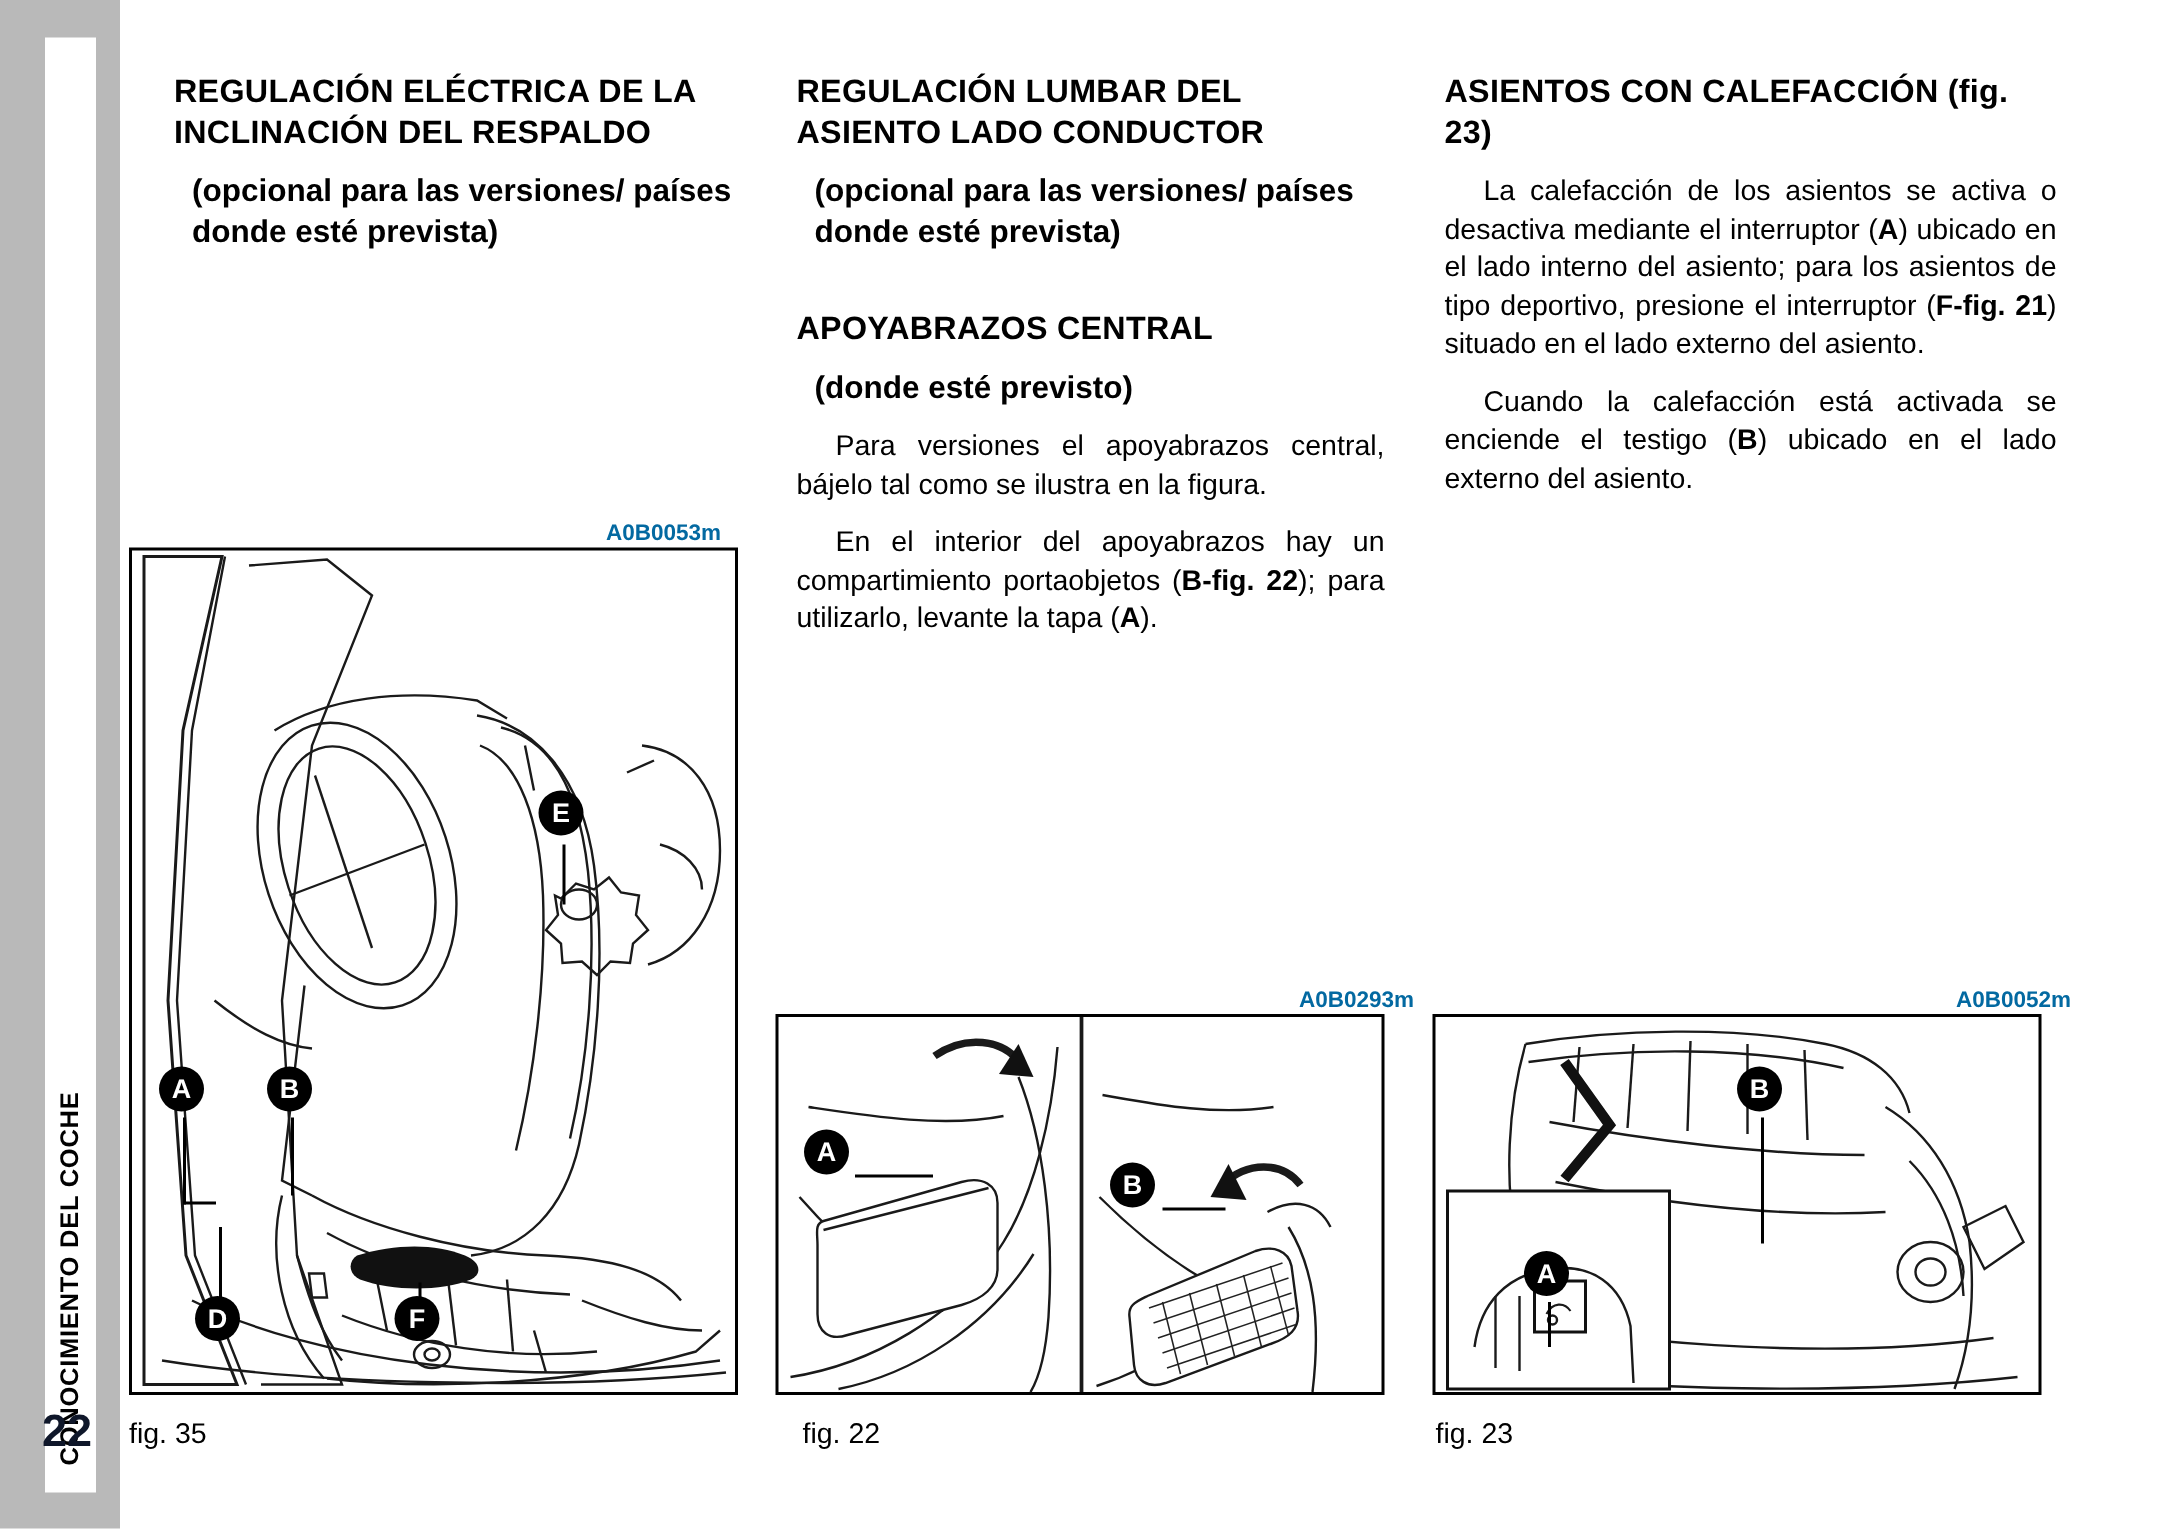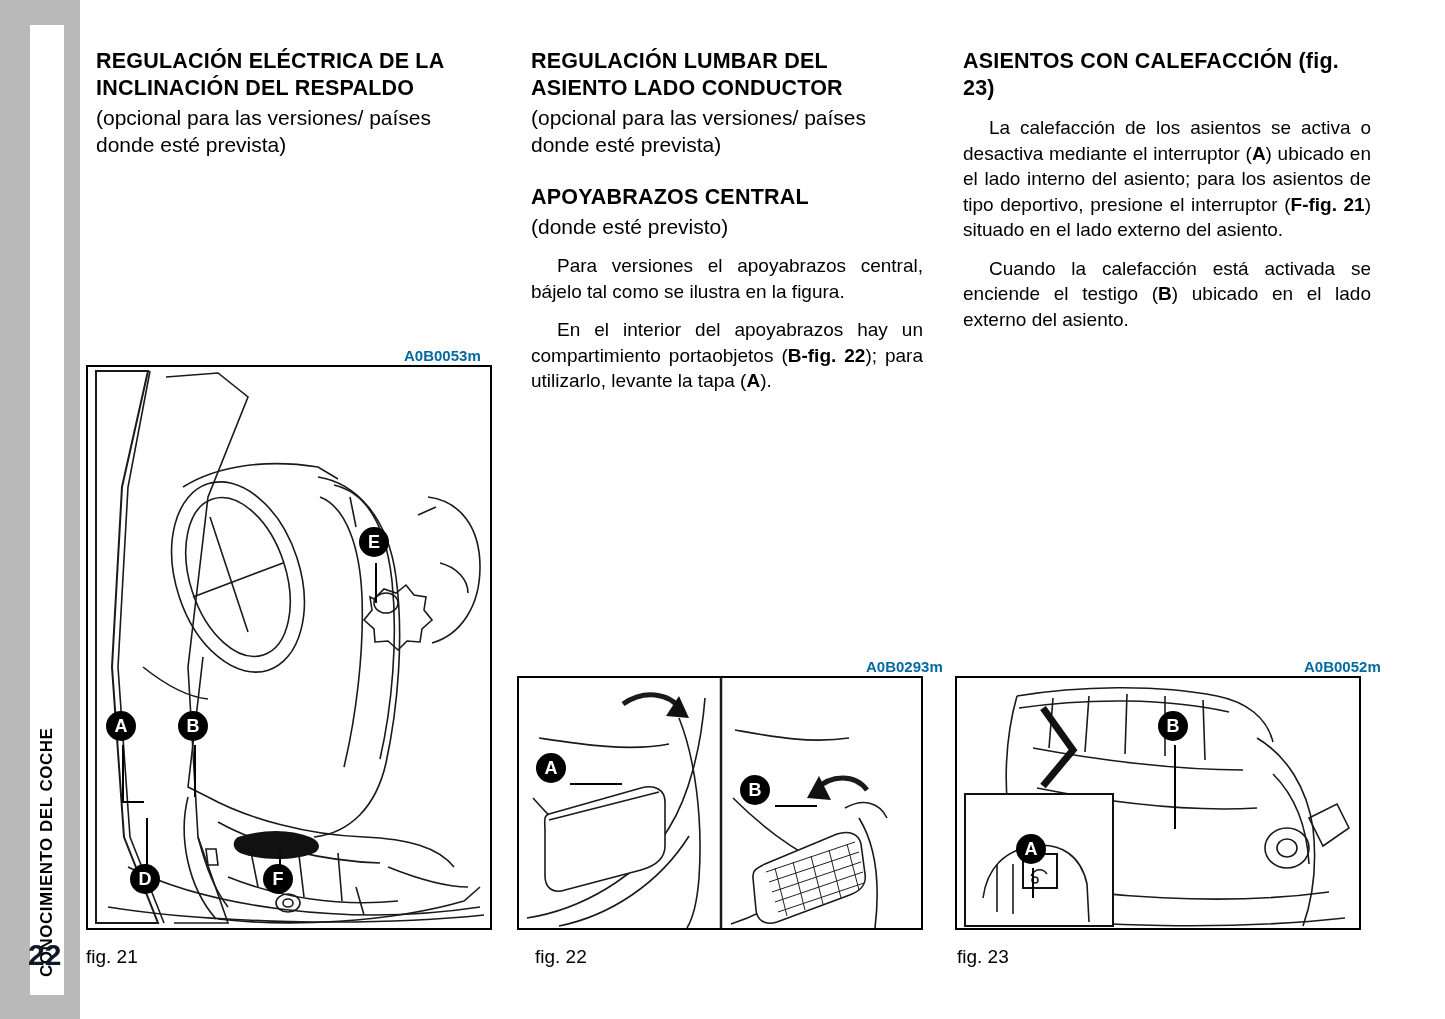--- a/index.html
+++ b/index.html
@@ -63,36 +63,36 @@
     font-size: 30px;
     font-weight: bold;
     color: #0f172a;
   }
 
   
   .col {
     position: absolute;
     top: 48px;
   }
-  .col1 { left: 96px; width: 392px; }
+  .col1 { left: 116px; width: 392px; }
   .col2 { left: 531px; width: 392px; }
   .col3 { left: 963px; width: 408px; }
 
   h2.heading {
     font-size: 21.5px;
     font-weight: bold;
     line-height: 27px;
     margin: 0 0 2px 0;
     letter-spacing: 0.2px;
   }
   .subheading {
     font-size: 21px;
-    font-weight: normal;
+    font-weight: bold;
     line-height: 27px;
-    margin: 0;
+    margin: 12px;
   }
   p.body {
     font-size: 19px;
     line-height: 25.5px;
     margin: 13px 0 0 0;
     text-align: justify;
     text-indent: 26px;
   }
   .b { font-weight: bold; }
   .gap-lg { height: 26px; }
@@ -231,21 +231,21 @@
 
   <div class="leader" style="left:194px; top:745px; width:2px; height:52px;"></div>
   <div class="callout" style="left:178px; top:711px;">B</div>
 
   <div class="leader" style="left:146px; top:818px; width:2px; height:48px;"></div>
   <div class="callout" style="left:130px; top:864px;">D</div>
 
   <div class="leader" style="left:279px; top:855px; width:2px; height:12px;"></div>
   <div class="callout" style="left:263px; top:864px;">F</div>
 
-  <div class="figcaption" style="left:86px; top:946px;">fig. 21</div>
+  <div class="figcaption" style="left:86px; top:946px;">fig. 35</div>
 
   <div class="figcode" style="left:866px; top:658px;">A0B0293m</div>
   <div class="figbox" style="left:517px; top:676px; width:406px; height:254px;">
     <svg width="402" height="250" viewBox="0 0 402 250">
       <g stroke="#1a1a1a" fill="none" stroke-width="1.6">
 
         <path d="M202 0 L202 250" stroke-width="2.5"></path>
 
         <path d="M8 240 C60 232, 120 200, 150 150 C170 118, 182 70, 186 20"></path>
         <path d="M40 248 C90 238, 140 206, 170 158"></path>

